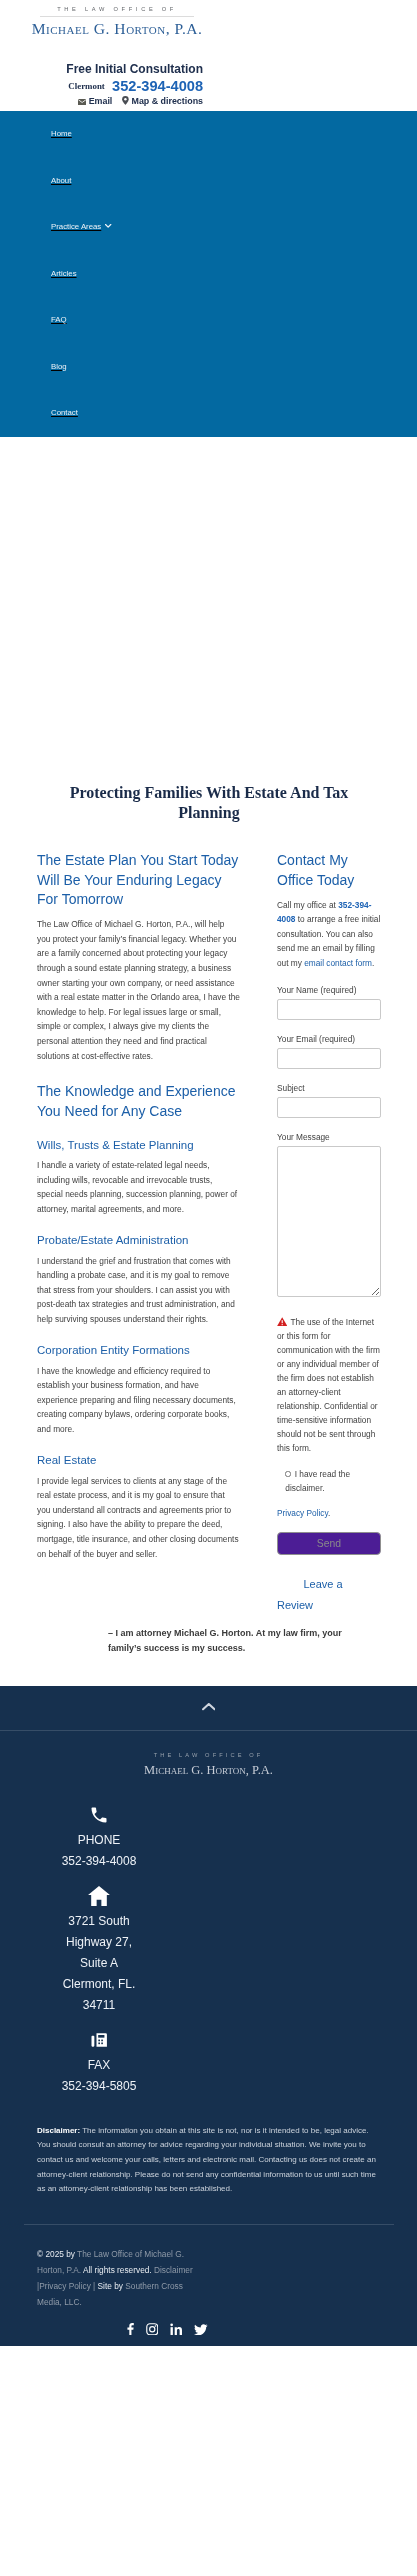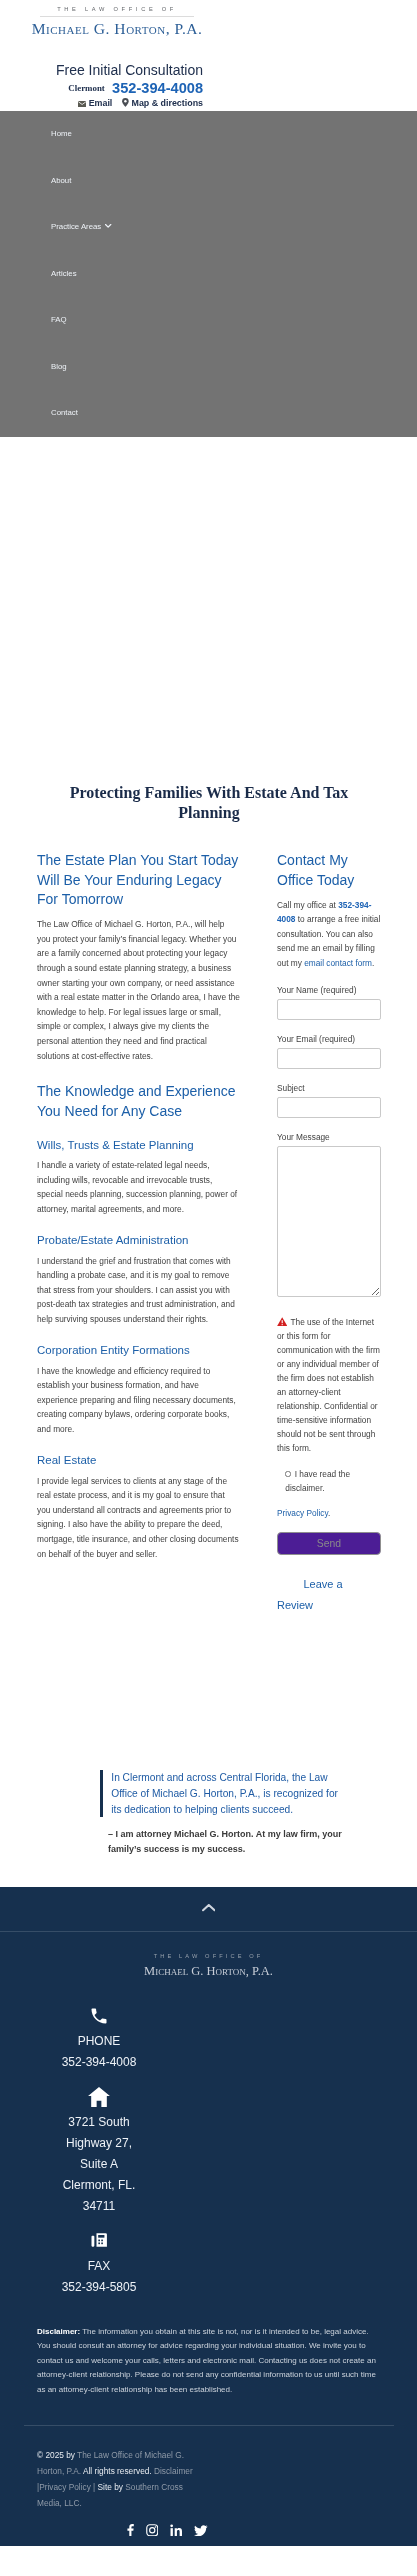--- a/index.html
+++ b/index.html
@@ -7,30 +7,30 @@
   body { width:417px; font-family:"Liberation Sans", sans-serif; }
   a { text-decoration:none; cursor:pointer; }
 
   
   .site-header { position:relative; height:111px; background:#fff; }
   .brand { position:absolute; left:15.6px; top:6.3px; width:203px; text-align:center; }
   .brand-tagline { font-size:5.7px; letter-spacing:3.7px; color:#63666a; }
   .brand-divider { height:0.5px; background:#dcdcdc; width:154px; margin:3.7px auto 3.1px; }
   .brand-name { font-family:"Liberation Serif", serif; font-variant:small-caps; font-size:15.6px; color:#2d5f97; letter-spacing:0.5px; }
   .header-contact { position:absolute; left:0; top:62px; width:203px; text-align:right; }
-  .consult { font-size:14px; font-weight:400; color:#20304e; }
+  .consult { font-size:12px; font-weight:700; color:#20304e; }
   .phone-row { margin-top:2.1px; }
   .city { font-size:8.9px; font-weight:700; color:#20304e; margin-right:7.3px; vertical-align:2.1px;font-family:Liberation Serif, serif; }
   .phone-big { font-size:14.6px; font-weight:700; color:#1d63b5; }
   .links-row { margin-top:2.1px; font-size:8.9px; font-weight:700; color:#20304e; }
   .links-row a { color:#20304e; margin-left:7.3px; }
   .links-row svg { vertical-align:-1px; margin-right:2.6px; }
 
   
-  .main-nav { background:#737373; }
+  .main-nav { background:#0369a1;text-decoration:underline; }
   .main-nav a { display:block; padding:17px 0 17px 51px; color:#eef2f7; font-size:7.8px; line-height:12.5px; font-weight:400; }
   .main-nav .chev { margin-left:4.2px; vertical-align:0.5px; }
 
   
   .main { width:344px; margin:0 37px; padding-top:346px; }
   h1.page-heading { font-family:"Liberation Serif", serif; font-weight:700; font-size:16px; line-height:1.3; text-align:center; color:#1a2b49; margin-bottom:27px; }
   .columns { display:flex; gap:37px; align-items:flex-start; }
   .col-left { width:203px; }
   .col-right { width:104px; }
   .blue-h { color:#1c5fa8; font-size:14px; line-height:1.4; font-weight:400; margin-bottom:7.3px; }
@@ -166,23 +166,20 @@
 
         <p class="privacy"><a class="inline-link">Privacy Policy</a><span>.</span></p>
 
         <button type="button" class="send-btn">Send</button>
 
         <a class="review-link">Leave a Review</a>
       </form>
     </aside>
   </div>
 
-  <blockquote class="quote-wrap">
-    <p class="quote-text">In Clermont and across Central Florida, the Law Office of Michael G. Horton, P.A., is recognized for its dedication to helping clients succeed.</p>
-  </blockquote>
   <p class="attribution">– I am attorney Michael G. Horton. At my law firm, your family’s success is my success.</p>
 </main>
 
 <footer class="site-footer">
   <a class="back-top"><svg width="13.6" height="7.3" viewBox="0 0 26 14">
         <path d="M2 12L13 2l11 10" fill="none" stroke="#cfd5de" stroke-width="4" stroke-linecap="round" stroke-linejoin="round"></path>
       </svg></a>
 
   <div class="f-divider"></div>
 

